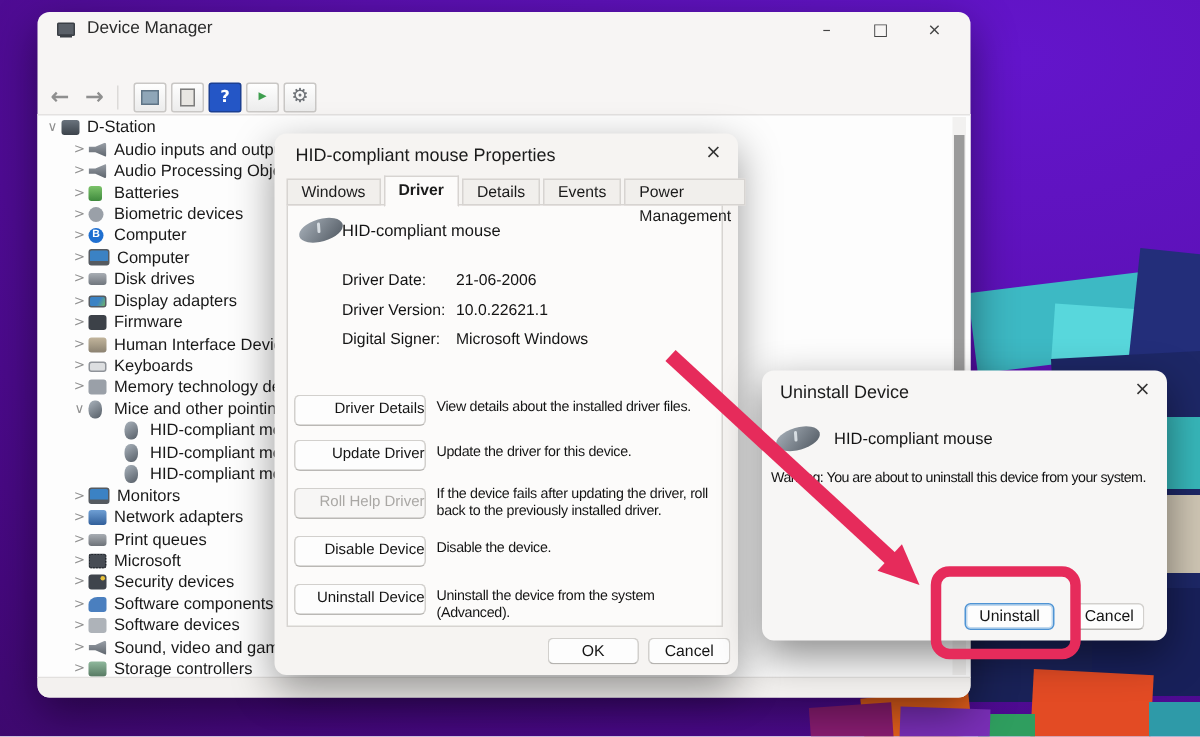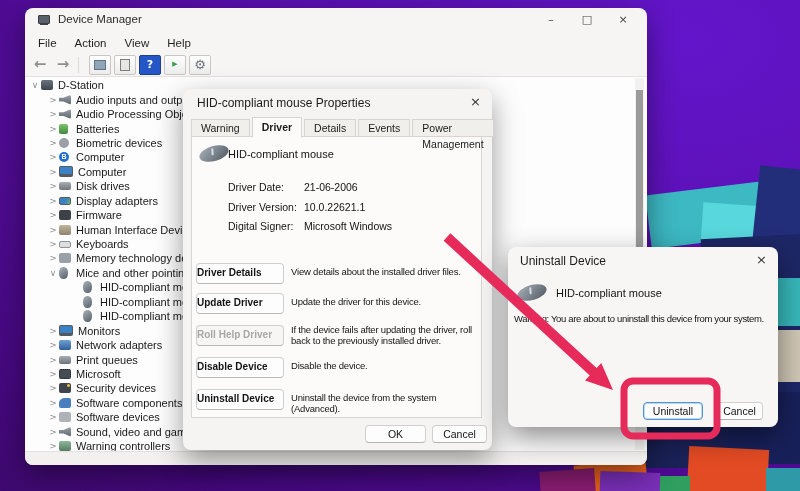--- a/index.html
+++ b/index.html
@@ -81,21 +81,21 @@
   .mouse-ico::after{content:"";position:absolute;left:13px;top:2px;width:2px;height:7px;background:#d7dde2;border-radius:2px;transform:rotate(12deg);}
   .pp-mouse{left:7px;top:9px;}
   .pp-name{position:absolute;left:36px;top:11px;font-size:11px;color:#141414;}
   .pp-fields{position:absolute;left:36px;top:44px;}
   .frow{display:flex;height:19.5px;}
   .flabel{width:76px;font-size:10.5px;color:#141414;}
   .fvalue{font-size:10.5px;color:#141414;}
   .pp-actions{position:absolute;left:0;top:118px;width:100%;}
   .arow{position:absolute;left:0;width:100%;}
   .abtn{position:absolute;left:4px;width:86px;height:19px;background:#fdfdfd;border:1px solid #d2d0cd;border-bottom-color:#bab8b5;border-radius:4px;
-    font-size:10px;color:#141414;text-align:left;line-height:18px;font-weight:bold;}
+    font-size:10px;color:#141414;text-align:right;line-height:18px;}
   .abtn.disabled{color:#a9a7a4;background:#f7f6f5;}
   .adesc{position:absolute;left:99px;width:192px;font-size:9.5px;letter-spacing:-0.2px;color:#141414;line-height:10.5px;}
   .dlg-btn{position:absolute;height:18px;background:#fdfdfd;border:1px solid #d2d0cd;border-bottom-color:#b5b3b0;border-radius:4px;
     font-size:10.5px;color:#141414;text-align:center;line-height:17px;box-sizing:border-box;}
   .pp-ok{left:182px;top:336px;width:61px;}
   .pp-cancel{left:249px;top:336px;width:55px;}
 
   
   .undlg{position:absolute;left:508px;top:247px;width:270px;height:180px;background:#f7f6f5;border-radius:8px;
     box-shadow:0 10px 28px rgba(0,0,0,.45);z-index:4;}
@@ -137,26 +137,20 @@
           <span class="scr"></span>
           <span class="base"></span>
         </span>
       <span class="dm-title">Device Manager</span>
       <div class="dm-controls" id="dm-controls">
           <div class="dm-ctl">–</div>
           <div class="dm-ctl">□</div>
           <div class="dm-ctl">×</div>
         </div>
     </div>
-    <div class="dm-menubar" id="dm-menubar">
-        <div class="menu-item">File</div>
-        <div class="menu-item">Action</div>
-        <div class="menu-item">View</div>
-        <div class="menu-item">Help</div>
-      </div>
     <div class="dm-toolbar" id="dm-toolbar">
         <div class="tb tb-back"></div>
         <div class="tb tb-forward"></div>
         <div class="tb-sep"></div>
         <div class="tb tb-console-tree tb-box"></div>
         <div class="tb tb-properties tb-box"></div>
         <div class="tb tb-help tb-box"></div>
         <div class="tb tb-devices-view tb-box"></div>
         <div class="tb tb-scan tb-box"></div>
       </div>
@@ -282,34 +276,34 @@
           <span class="tlabel">Software devices</span>
         </div>
         <div class="trow lvl1">
           <span class="chev">&gt;</span>
           <span class="ti ti-audio"></span>
           <span class="tlabel">Sound, video and game controllers</span>
         </div>
         <div class="trow lvl1">
           <span class="chev">&gt;</span>
           <span class="ti ti-storage"></span>
-          <span class="tlabel">Warning controllers</span>
+          <span class="tlabel">Storage controllers</span>
         </div>
       </div>
     <div class="dm-scrollbar">
         <div class="dm-thumb"></div>
       </div>
     <div class="dm-statusbar"></div>
   </div>
 
   <div class="props">
     <span class="dlg-title">HID-compliant mouse Properties</span>
     <span class="dlg-close">×</span>
     <div class="tabs" id="pp-tabs">
-        <div class="tab">Warning</div>
+        <div class="tab">Windows</div>
         <div class="tab active">Driver</div>
         <div class="tab">Details</div>
         <div class="tab">Events</div>
         <div class="tab">Power Management</div>
       </div>
     <div class="tabpanel">
       <span class="mouse-ico pp-mouse"></span>
       <span class="pp-name">HID-compliant mouse</span>
       <div class="pp-fields" id="pp-fields">
           <div class="frow">

